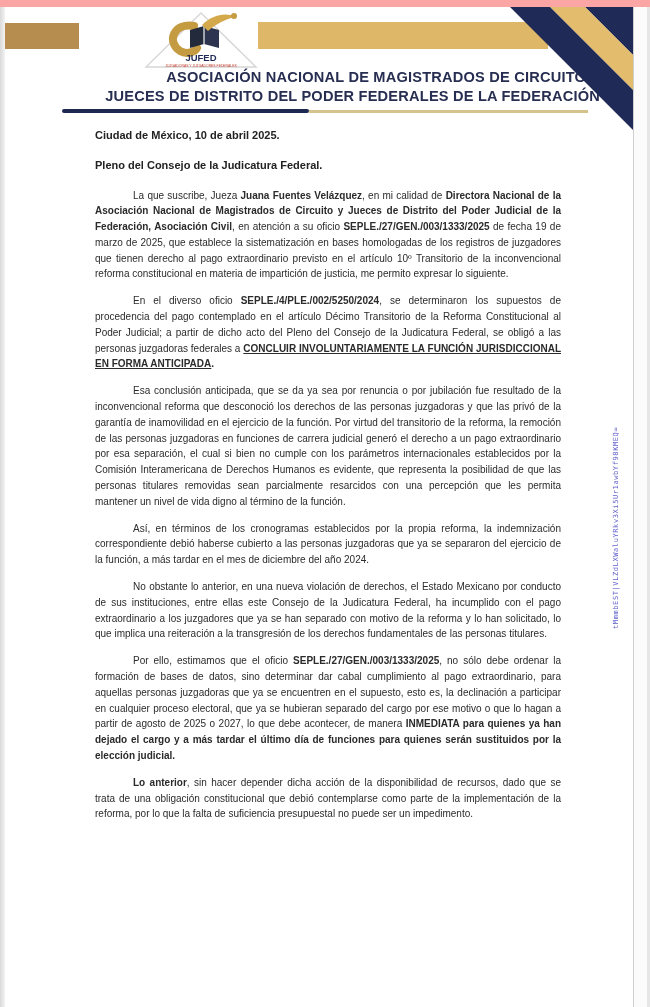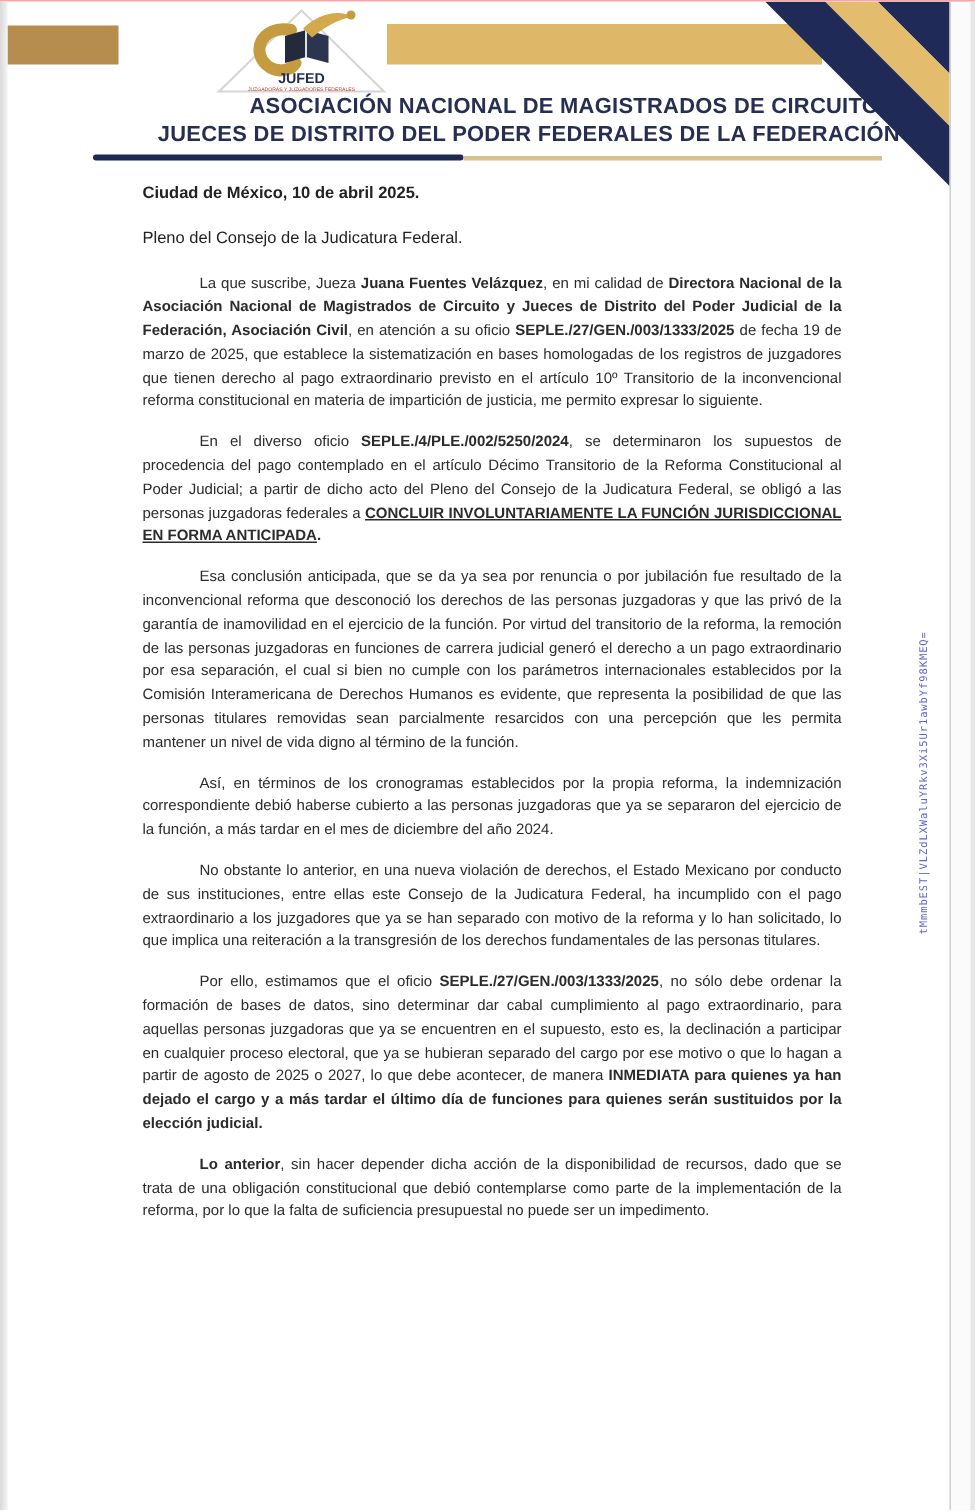--- a/index.html
+++ b/index.html
@@ -5,21 +5,21 @@
   :root{
     --navy:#1f2a56; --gold_dark:#b68d4e; --gold:#deb768; --gold_diag:#e3bc6d;
     --divider_navy:#1d2951; --divider_gold:#d8c28c; --title_text:#272e52;
     --body_text:#2b2b2b; --logo_red:#c03a2b; --watermark_blue:#4444c4;
   }
   *{margin:0;padding:0;box-sizing:border-box;}
   html,body{background:#ffffff;}
   .page{
     position:relative;width:650px;height:1007px;background:#ffffff;
     font-family:"Liberation Sans",sans-serif;color:var(--body_text);
-    overflow:hidden;border-top:1px solid #fca5a5;
+    overflow:hidden;border-top:7px solid #fca5a5;
   }
   .edge-left{position:absolute;left:0;top:0;width:5px;height:100%;
     background:linear-gradient(90deg,#d9d9d9,#f3f3f3);z-index:5;}
   .edge-right{position:absolute;right:0;top:0;width:17px;height:100%;
     background:#fbfbfb;border-left:1px solid #cfcfcf;z-index:5;}
   .edge-right-outer{position:absolute;right:0;top:0;width:3px;height:100%;background:#e6e6e6;z-index:6;}
 
   
   .header{position:relative;height:108px;}
   .goldbar-left{position:absolute;left:5px;top:16px;width:74px;height:26px;background:var(--gold_dark);}
@@ -28,21 +28,21 @@
   .logo{position:absolute;left:142px;top:3px;width:118px;height:64px;z-index:3;}
   .title-block{position:absolute;left:40px;right:50px;top:61px;text-align:right;
     font-weight:bold;font-size:14.6px;line-height:19px;color:var(--title_text);letter-spacing:.2px;}
   .divider{position:absolute;left:62px;top:102px;width:526px;height:4px;display:flex;align-items:center;}
   .divider .nv{width:47%;height:4px;background:var(--divider_navy);border-radius:2px;}
   .divider .gd{width:53%;height:3px;background:var(--divider_gold);}
 
   
   .content{position:relative;padding:14px 89px 0 95px;z-index:2;}
   .date-line{font-weight:bold;font-size:11px;color:#222;padding-right:14px;}
-  .addressee{margin-top:17px;font-weight:normal;font-size:11px;line-height:15.5px;color:#222;}
+  .addressee{margin-top:17px;font-weight:bold;font-size:11px;line-height:15.5px;color:#222;}
   .letter-body{margin-top:14px;}
   .para{font-size:10px;line-height:15.8px;text-align:justify;text-indent:38px;
     margin-bottom:11px;color:var(--body_text);}
   .para .b{font-weight:bold;}
   .para .u{text-decoration:underline;}
 
   
   .watermark{position:absolute;right:30px;top:332px;height:290px;z-index:7;
     writing-mode:vertical-rl;transform:rotate(180deg);
     font-size:7px;letter-spacing:.6px;color:var(--watermark_blue);

